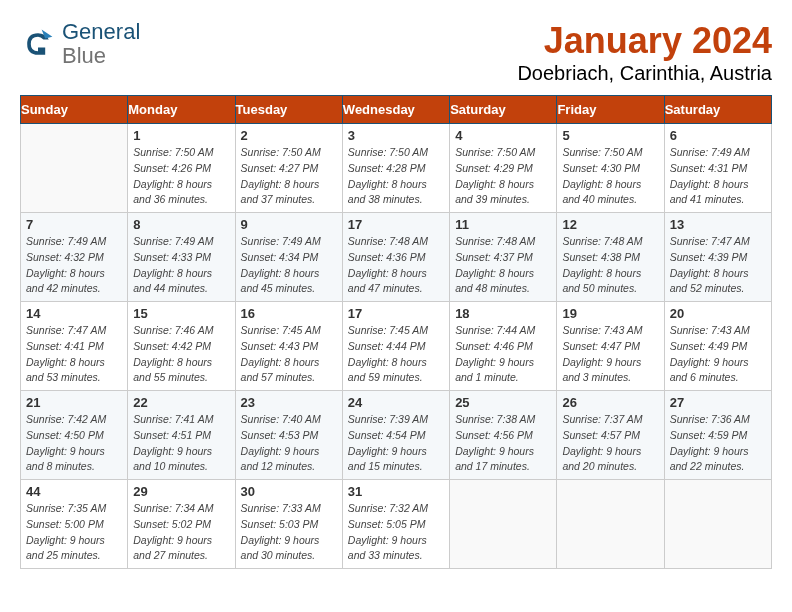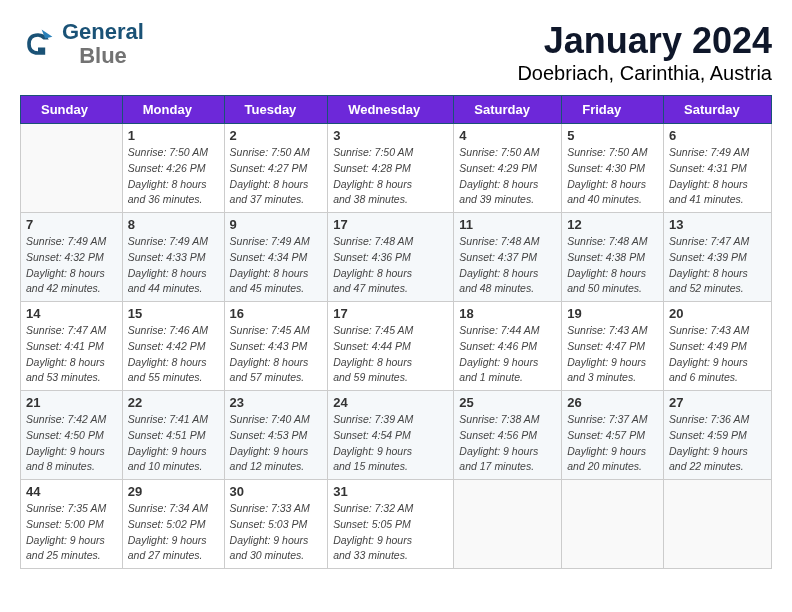--- a/index.html
+++ b/index.html
@@ -16,56 +16,55 @@
       align-items: flex-start;
       margin-bottom: 10px;
     }
     .logo {
       display: flex;
       align-items: center;
       gap: 6px;
     }
     .logo-text {
       font-size: 22px;
-      font-weight: bold;
+      font-weight: normal;
       color: #333;
       line-height: 1.1;
-      text-align: center;
     }
     .logo-text span {
       color: #1a5276;
     }
     .logo-blue {
       color: #737373;
     }
     .logo-icon {
       width: 36px;
       height: 36px;
     }
     .title-block {
       text-align: right;
     }
     .main-title {
       font-size: 36px;
       font-weight: bold;
-      color: #0f172a;
+      color: #c2410c;
     }
     .subtitle {
       font-size: 20px;
       color: #000000;
     }
     table {
       width: 100%;
       border-collapse: collapse;
       font-size: 11px;
     }
     thead tr th {
-      background-color: #6d28d9;
+      background-color: #c2410c;
       color: #fff;
-      padding: 6px 20px;
+      padding: 6px 0;
       text-align: left;
       font-size: 13px;
       font-weight: bold;
       border: 1px solid #1a5276;
     }
     tbody tr td {
       border: 1px solid #ccc;
       vertical-align: top;
       padding: 4px 5px;
       min-height: 70px;

